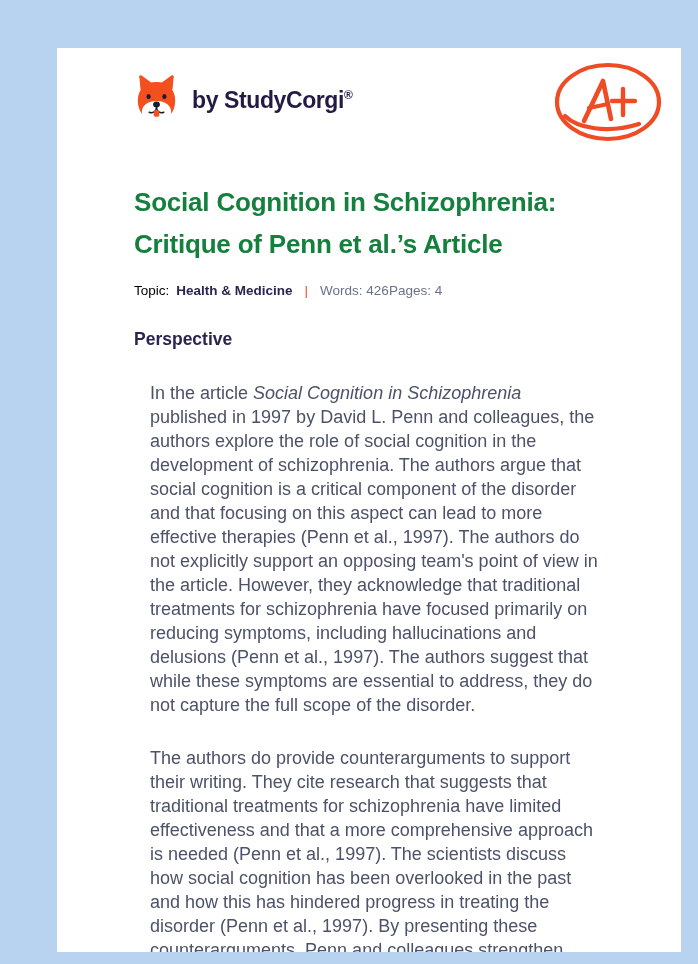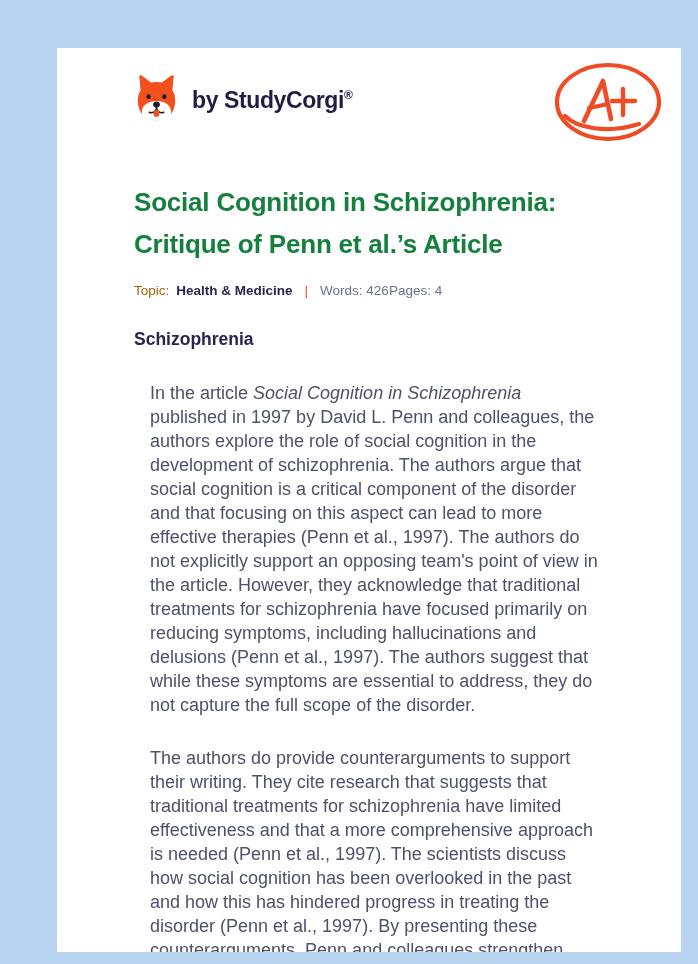--- a/index.html
+++ b/index.html
@@ -88,21 +88,21 @@
 
   .meta {
     margin-top: 18px;
     font-size: 13.5px;
     color: #6a7289;
     display: flex;
     align-items: center;
     flex-wrap: wrap;
     gap: 0;
   }
-  .meta-label { color: #a16207; }
+  .meta-label { color: #000000; }
   .meta-topic {
     color: #2b2450;
     font-weight: bold;
     margin-left: 7px;
   }
   .meta-sep {
     color: #ef4b24;
     margin: 0 12px;
   }
   .meta-words { }
@@ -174,21 +174,21 @@
     <h1 class="article-title">Social Cognition in Schizophrenia: Critique of Penn et al.’s Article</h1>
 
     <div class="meta">
       <span class="meta-label">Topic:</span>
       <span class="meta-topic">Health &amp; Medicine</span>
       <span class="meta-sep">|</span>
       <span class="meta-words">Words: 426</span>
       <span>Pages: 4</span>
     </div>
 
-    <h2 class="section-heading">Schizophrenia</h2>
+    <h2 class="section-heading">Perspective</h2>
     <p class="body-text">
       <span>In the article </span><em>Social Cognition in Schizophrenia</em><span> published in 1997 by David L. Penn and colleagues, the authors explore the role of social cognition in the development of schizophrenia. The authors argue that social cognition is a critical component of the disorder and that focusing on this aspect can lead to more effective therapies (Penn et al., 1997). The authors do not explicitly support an opposing team's point of view in the article. However, they acknowledge that traditional treatments for schizophrenia have focused primarily on reducing symptoms, including hallucinations and delusions (Penn et al., 1997). The authors suggest that while these symptoms are essential to address, they do not capture the full scope of the disorder.</span>
     </p>
 
     <p class="body-text">
       <span>The authors do provide counterarguments to support their writing. They cite research that suggests that traditional treatments for schizophrenia have limited effectiveness and that a more comprehensive approach is needed (Penn et al., 1997). The scientists discuss how social cognition has been overlooked in the past and how this has hindered progress in treating the disorder (Penn et al., 1997). By presenting these counterarguments, Penn and colleagues strengthen their case for a holistic approach.</span>
     </p>
 
   </div>
 </div>

